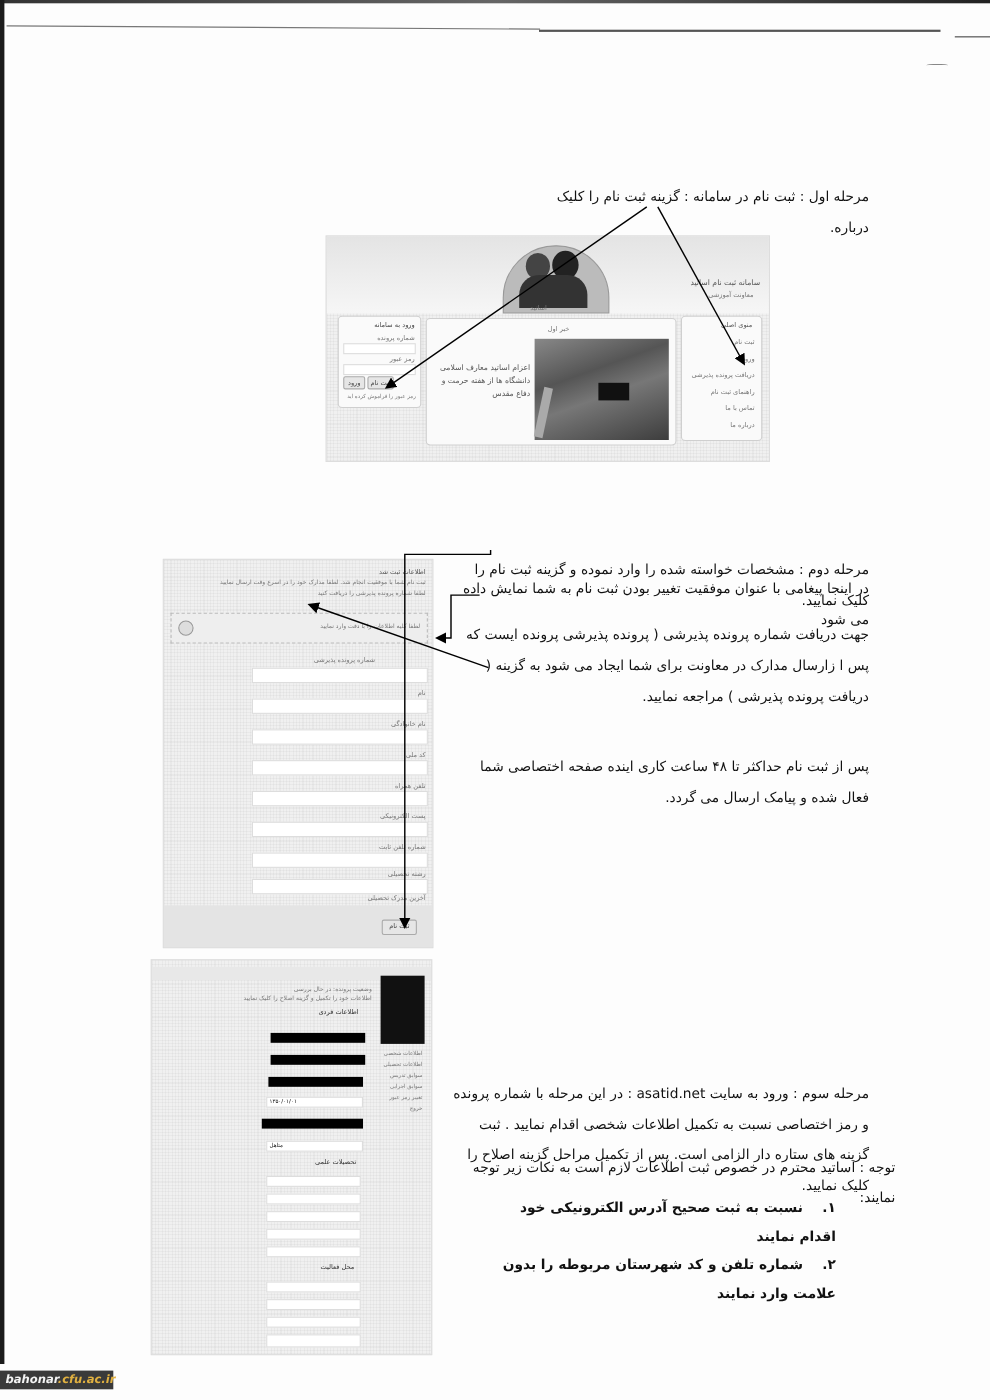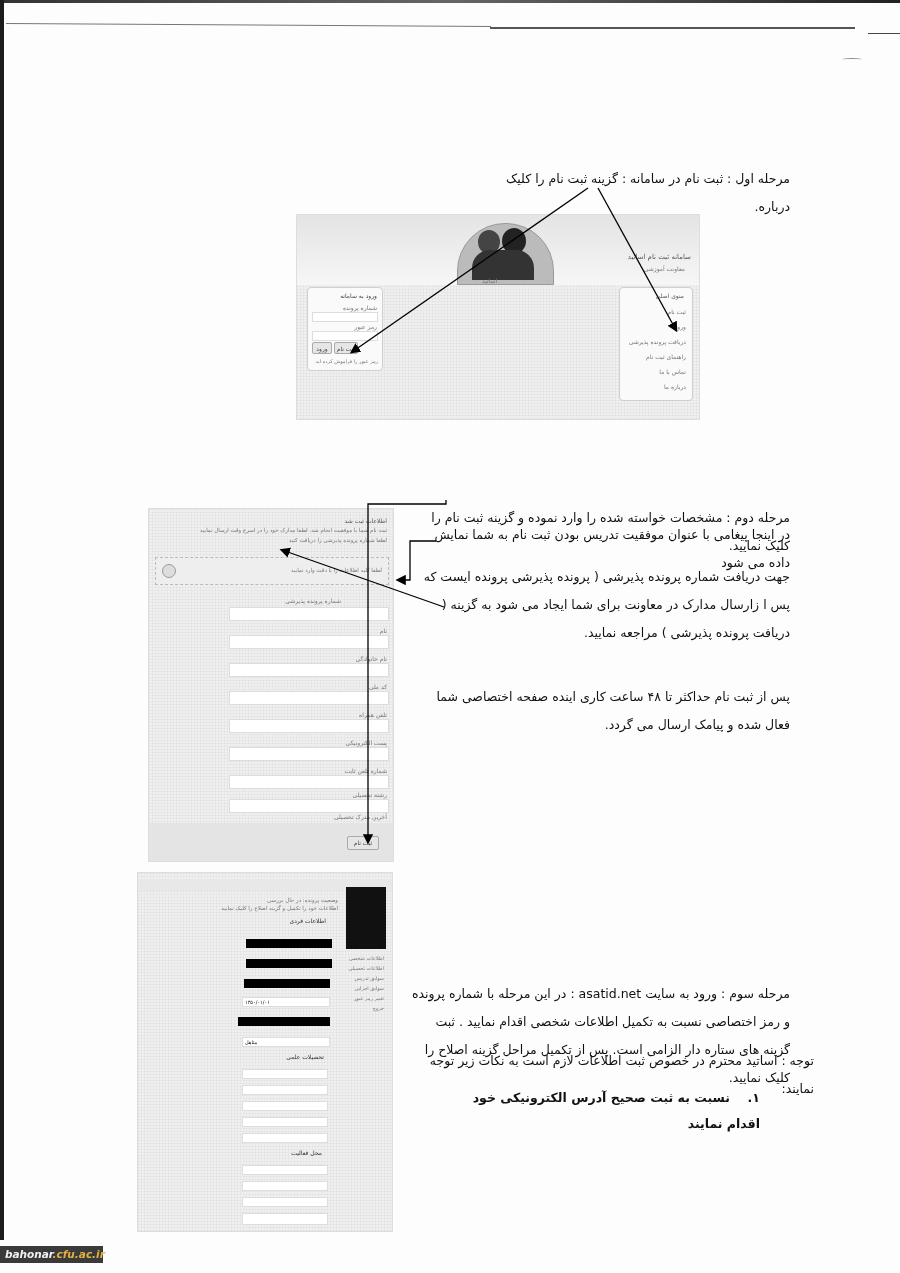--- a/index.html
+++ b/index.html
@@ -54,34 +54,42 @@
     <div class="tiny" style="position:absolute;right:5px;top:4px;color:#444;">ورود به سامانه</div>
     <div class="tiny" style="position:absolute;right:5px;top:16px;">شماره پرونده</div>
     <div class="field" style="left:4px;top:24px;width:64px;height:8px;"></div>
     <div class="tiny" style="position:absolute;right:5px;top:35px;">رمز عبور</div>
     <div class="field" style="left:4px;top:43px;width:64px;height:8px;"></div>
     <div class="btn" style="left:4px;top:54px;width:18px;height:10px;">ورود</div>
     <div class="btn" style="left:26px;top:54px;width:22px;height:10px;">ثبت نام</div>
     <div class="tiny" style="position:absolute;right:4px;top:70px;font-size:5px;">رمز عبور را فراموش کرده اید</div>
   </div>
 
+  <div class="panel" style="left:90px;top:74px;width:226px;height:114px;">
+    <div class="tiny" style="position:absolute;left:110px;top:6px;">خبر اول</div>
+    <div class="photo" style="left:98px;top:18px;width:122px;height:92px;">
+      <div class="hole" style="left:58px;top:40px;width:28px;height:16px;"></div>
+      <div style="position:absolute;left:4px;top:44px;width:8px;height:46px;background:#aaa;transform:rotate(12deg);"></div>
+    </div>
+    <div class="tiny" style="position:absolute;left:6px;top:38px;width:88px;white-space:normal;font-size:7px;line-height:12px;color:#555;">اعزام اساتید معارف اسلامی دانشگاه ها از هفته حرمت و دفاع مقدس</div>
+  </div>
 
   <div class="panel" style="left:322px;top:72px;width:72px;height:112px;">
     <div class="tiny" style="position:absolute;right:8px;top:4px;color:#555;">منوی اصلی</div>
     <div class="tiny" style="position:absolute;right:6px;top:20px;">ثبت نام</div>
     <div class="tiny" style="position:absolute;right:6px;top:35px;">ورود</div>
     <div class="tiny" style="position:absolute;right:6px;top:50px;">دریافت پرونده پذیرشی</div>
     <div class="tiny" style="position:absolute;right:6px;top:65px;">راهنمای ثبت نام</div>
     <div class="tiny" style="position:absolute;right:6px;top:80px;">تماس با ما</div>
     <div class="tiny" style="position:absolute;right:6px;top:95px;">درباره ما</div>
   </div>
 </div>
 
 <div class="ptext" style="left:410px;top:504px;width:380px;">مرحله دوم : مشخصات خواسته شده را وارد نموده و گزینه ثبت نام را کلیک نمایید.</div>
-<div class="ptext" style="left:410px;top:521px;width:380px;">در اینجا پیغامی با عنوان موفقیت تدریس بودن ثبت نام به شما نمایش داده می شود</div>
+<div class="ptext" style="left:410px;top:521px;width:380px;">در اینجا پیغامی با عنوان موفقیت تغییر بودن ثبت نام به شما نمایش داده می شود</div>
 <div class="ptext" style="left:410px;top:563px;width:380px;">جهت دریافت شماره پرونده پذیرشی ( پرونده پذیرشی پرونده ایست که پس ا زارسال مدارک در معاونت برای شما ایجاد می شود به گزینه ( دریافت پرونده پذیرشی ) مراجعه نمایید.</div>
 <div class="ptext" style="left:410px;top:683px;width:380px;">پس از ثبت نام حداکثر تا ۴۸ ساعت کاری اینده صفحه اختصاصی شما فعال شده و پیامک ارسال می گردد.</div>
 
 <div class="shot" style="left:148px;top:508px;width:244px;height:352px;">
   <div class="tiny" style="position:absolute;right:6px;top:8px;color:#555;">اطلاعات ثبت شد</div>
   <div class="tiny" style="position:absolute;right:6px;top:18px;font-size:5.5px;">ثبت نام شما با موفقیت انجام شد. لطفا مدارک خود را در اسرع وقت ارسال نمایید</div>
   <div class="tiny" style="position:absolute;right:6px;top:28px;font-size:5.5px;">لطفا شماره پرونده پذیرشی را دریافت کنید</div>
   <div style="position:absolute;left:6px;top:48px;width:232px;height:26px;border:1px dashed #bbb;background:#eee;">
     <div style="position:absolute;left:6px;top:6px;width:12px;height:12px;border-radius:50%;border:1px solid #999;background:#ddd;"></div>
     <div class="tiny" style="position:absolute;right:6px;top:9px;font-size:5.5px;">لطفا کلیه اطلاعات را با دقت وارد نمایید</div>
@@ -138,20 +146,21 @@
   <div class="tiny" style="position:absolute;right:70px;top:276px;color:#333;">محل فعالیت</div>
   <div class="field" style="left:104px;top:292px;width:84px;height:8px;"></div>
   <div class="field" style="left:104px;top:308px;width:84px;height:8px;"></div>
   <div class="field" style="left:104px;top:324px;width:84px;height:8px;"></div>
   <div class="field" style="left:104px;top:340px;width:84px;height:10px;"></div>
 </div>
 
 <div class="ptext" style="left:429px;top:1047px;width:385px;">توجه : اساتید محترم در خصوص ثبت اطلاعات لازم است به نکات زیر توجه نمایند:</div>
 <ol class="notes" style="left:440px;top:1085px;width:320px;font-weight:bold;">
   <li><span class="num">۱.</span><span>نسبت به ثبت صحیح آدرس الکترونیکی خود اقدام نمایند</span></li>
+  <li><span class="num">۲.</span><span>شماره تلفن و کد شهرستان مربوطه را بدون علامت وارد نمایند</span></li>
 </ol>
 
 <svg class="arrows" viewBox="0 0 900 1273">
   <defs>
     <marker id="ah" markerWidth="8" markerHeight="8" refX="6" refY="4" orient="auto">
       <path d="M0,0 L8,4 L0,8 Z" fill="#000"></path>
     </marker>
   </defs>
 
   <line x1="588" y1="188" x2="352" y2="352" stroke="#000" stroke-width="1.3" marker-end="url(#ah)"></line>

